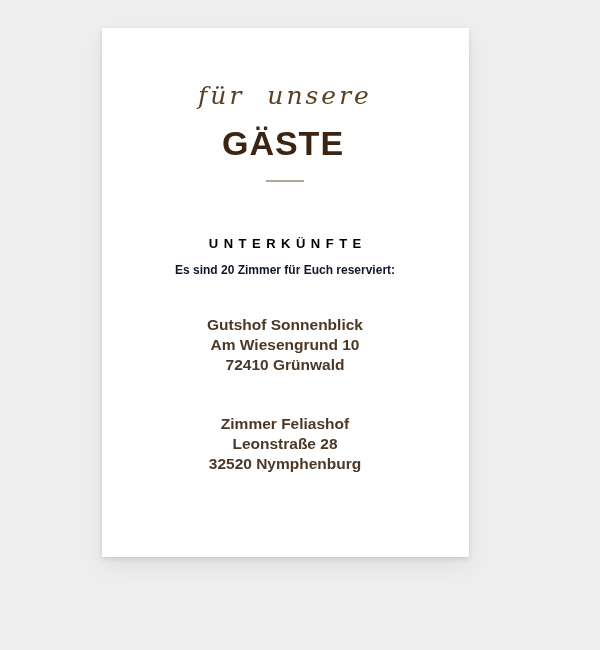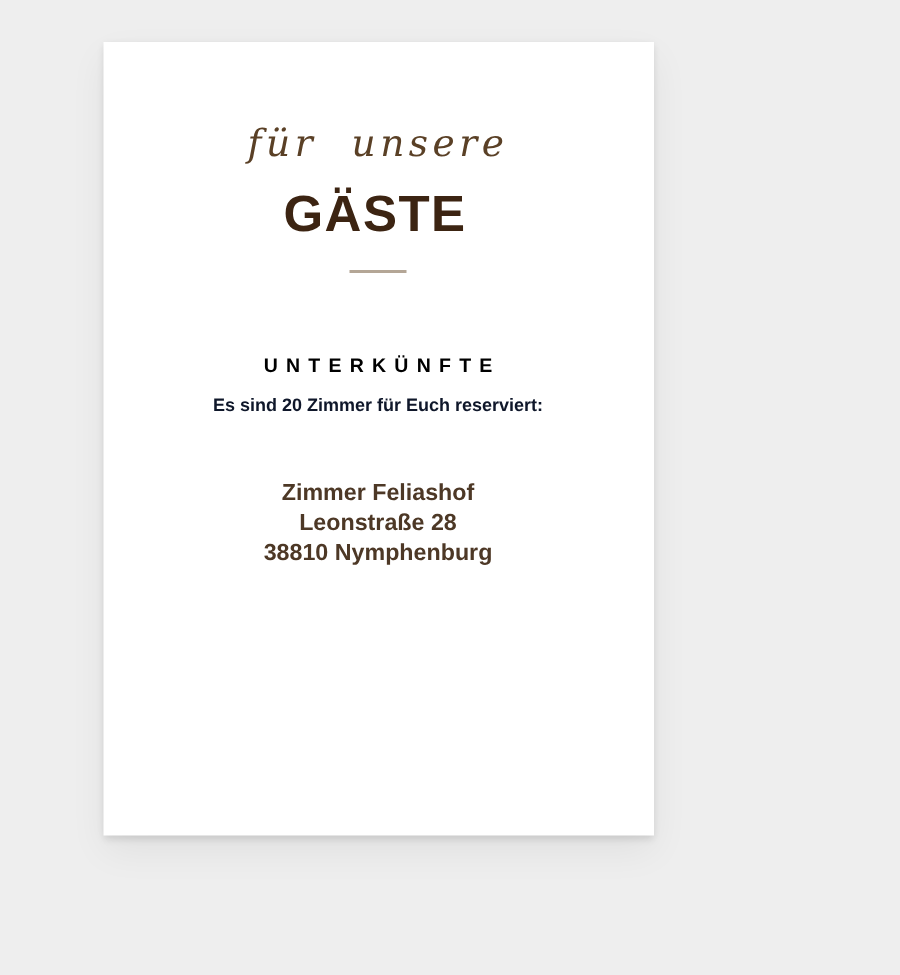--- a/index.html
+++ b/index.html
@@ -7,20 +7,21 @@
     padding: 0;
     width: 600px;
     height: 650px;
     background: #eeeeee;
     font-family: "Liberation Sans", sans-serif;
     overflow: hidden;
   }
   .stage {
     width: 504px;
     height: 650px;
+    padding-left: 33px;
   }
   .card {
     box-sizing: border-box;
     width: 367px;
     height: 529px;
     margin: 0 auto;
     position: relative;
     top: 28px;
     background: #ffffff;
     box-shadow: 0 2px 5px rgba(0,0,0,0.12), 0 10px 24px rgba(0,0,0,0.06);
@@ -84,21 +85,26 @@
     <div class="eyebrow">für unsere</div>
 
     <h1 class="title">GÄSTE</h1>
 
     <div class="divider"></div>
 
     <h2 class="section-heading">UNTERKÜNFTE</h2>
 
     <p class="subtitle">Es sind 20 Zimmer für Euch reserviert:</p>
 
+    <div class="address address-1">
+      <div>Gutshof Sonnenblick</div>
+      <div>Am Wiesengrund 10</div>
+      <div>72410 Grünwald</div>
+    </div>
 
     <div class="address address-2">
       <div>Zimmer Feliashof</div>
       <div>Leonstraße 28</div>
-      <div>38810 Nymphenburg</div>
+      <div>32520 Nymphenburg</div>
     </div>
 
   </div>
 </div>
 
 </body></html>

